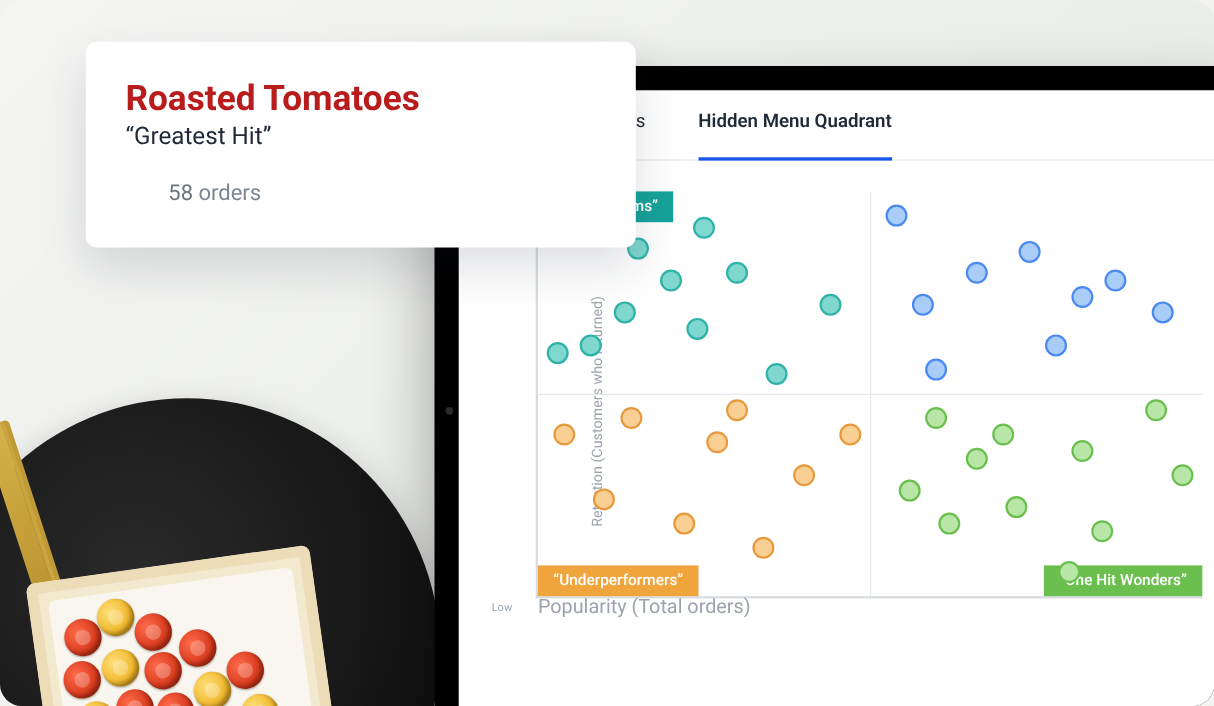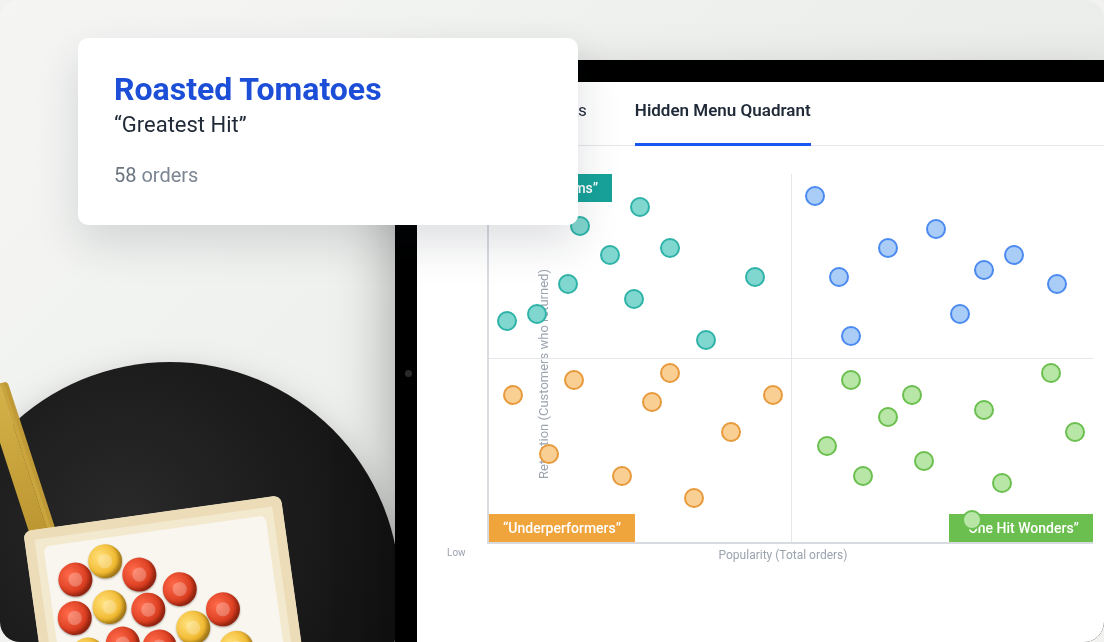--- a/index.html
+++ b/index.html
@@ -151,22 +151,22 @@
   .plot .vmid {
     position:absolute; left:50%; top:0; bottom:0;
     width:1px; background:#e5e7eb;
   }
   .plot .hmid {
     position:absolute; top:50%; left:0; right:0;
     height:1px; background:#e5e7eb;
   }
   .x-axis-label {
     position:absolute; left:0; right:16px; bottom:-20px;
-    text-align:center;
-    color:#9ca3af; font-size:12px;
+    text-align:left;
+    color:#9ca3af; font-size:18px;
   }
   .q-badge {
     position:absolute;
     padding: 6px 14px;
     color:#fff; font-size:14px; font-weight:500;
     white-space:nowrap;
   }
   .q-badge.hidden-gems   { left:0; top:0; background:#17a39a; }
   .q-badge.greatest-hits { right:0; top:0; background:#4b8af0; }
   .q-badge.underperformers { left:0; bottom:0; background:#f0a43c; }
@@ -188,36 +188,36 @@
   .card {
     position:absolute;
     left: 78px; top: 38px;
     width: 500px;
     background:#fff;
     border-radius: 10px;
     box-shadow: 0 18px 44px rgba(20,30,50,.14);
     padding: 32px 36px 34px;
   }
   .card h1 {
-    color:#1d4ed8;
+    color:#b91c1c;
     font-size:32px;
     font-weight:700;
     margin-bottom:4px;
   }
   .card .category {
     font-size:22px;
     color:#1f2937;
     margin-bottom:22px;
   }
   .card .stat {
     font-size:20px;
     color:#7c8693;
     line-height:1.6;
   }
-  .card .stat .n { color:#6b7580; }
+  .card .stat .n { color:#6b7580;margin-left:39px; }
 </style>
 </head>
 <body>
 
 <div class="canvas">
 
   <div class="plate-wrap">
     <div class="plate"></div>
     <div class="fork"></div>
     <div class="cracker"></div>

